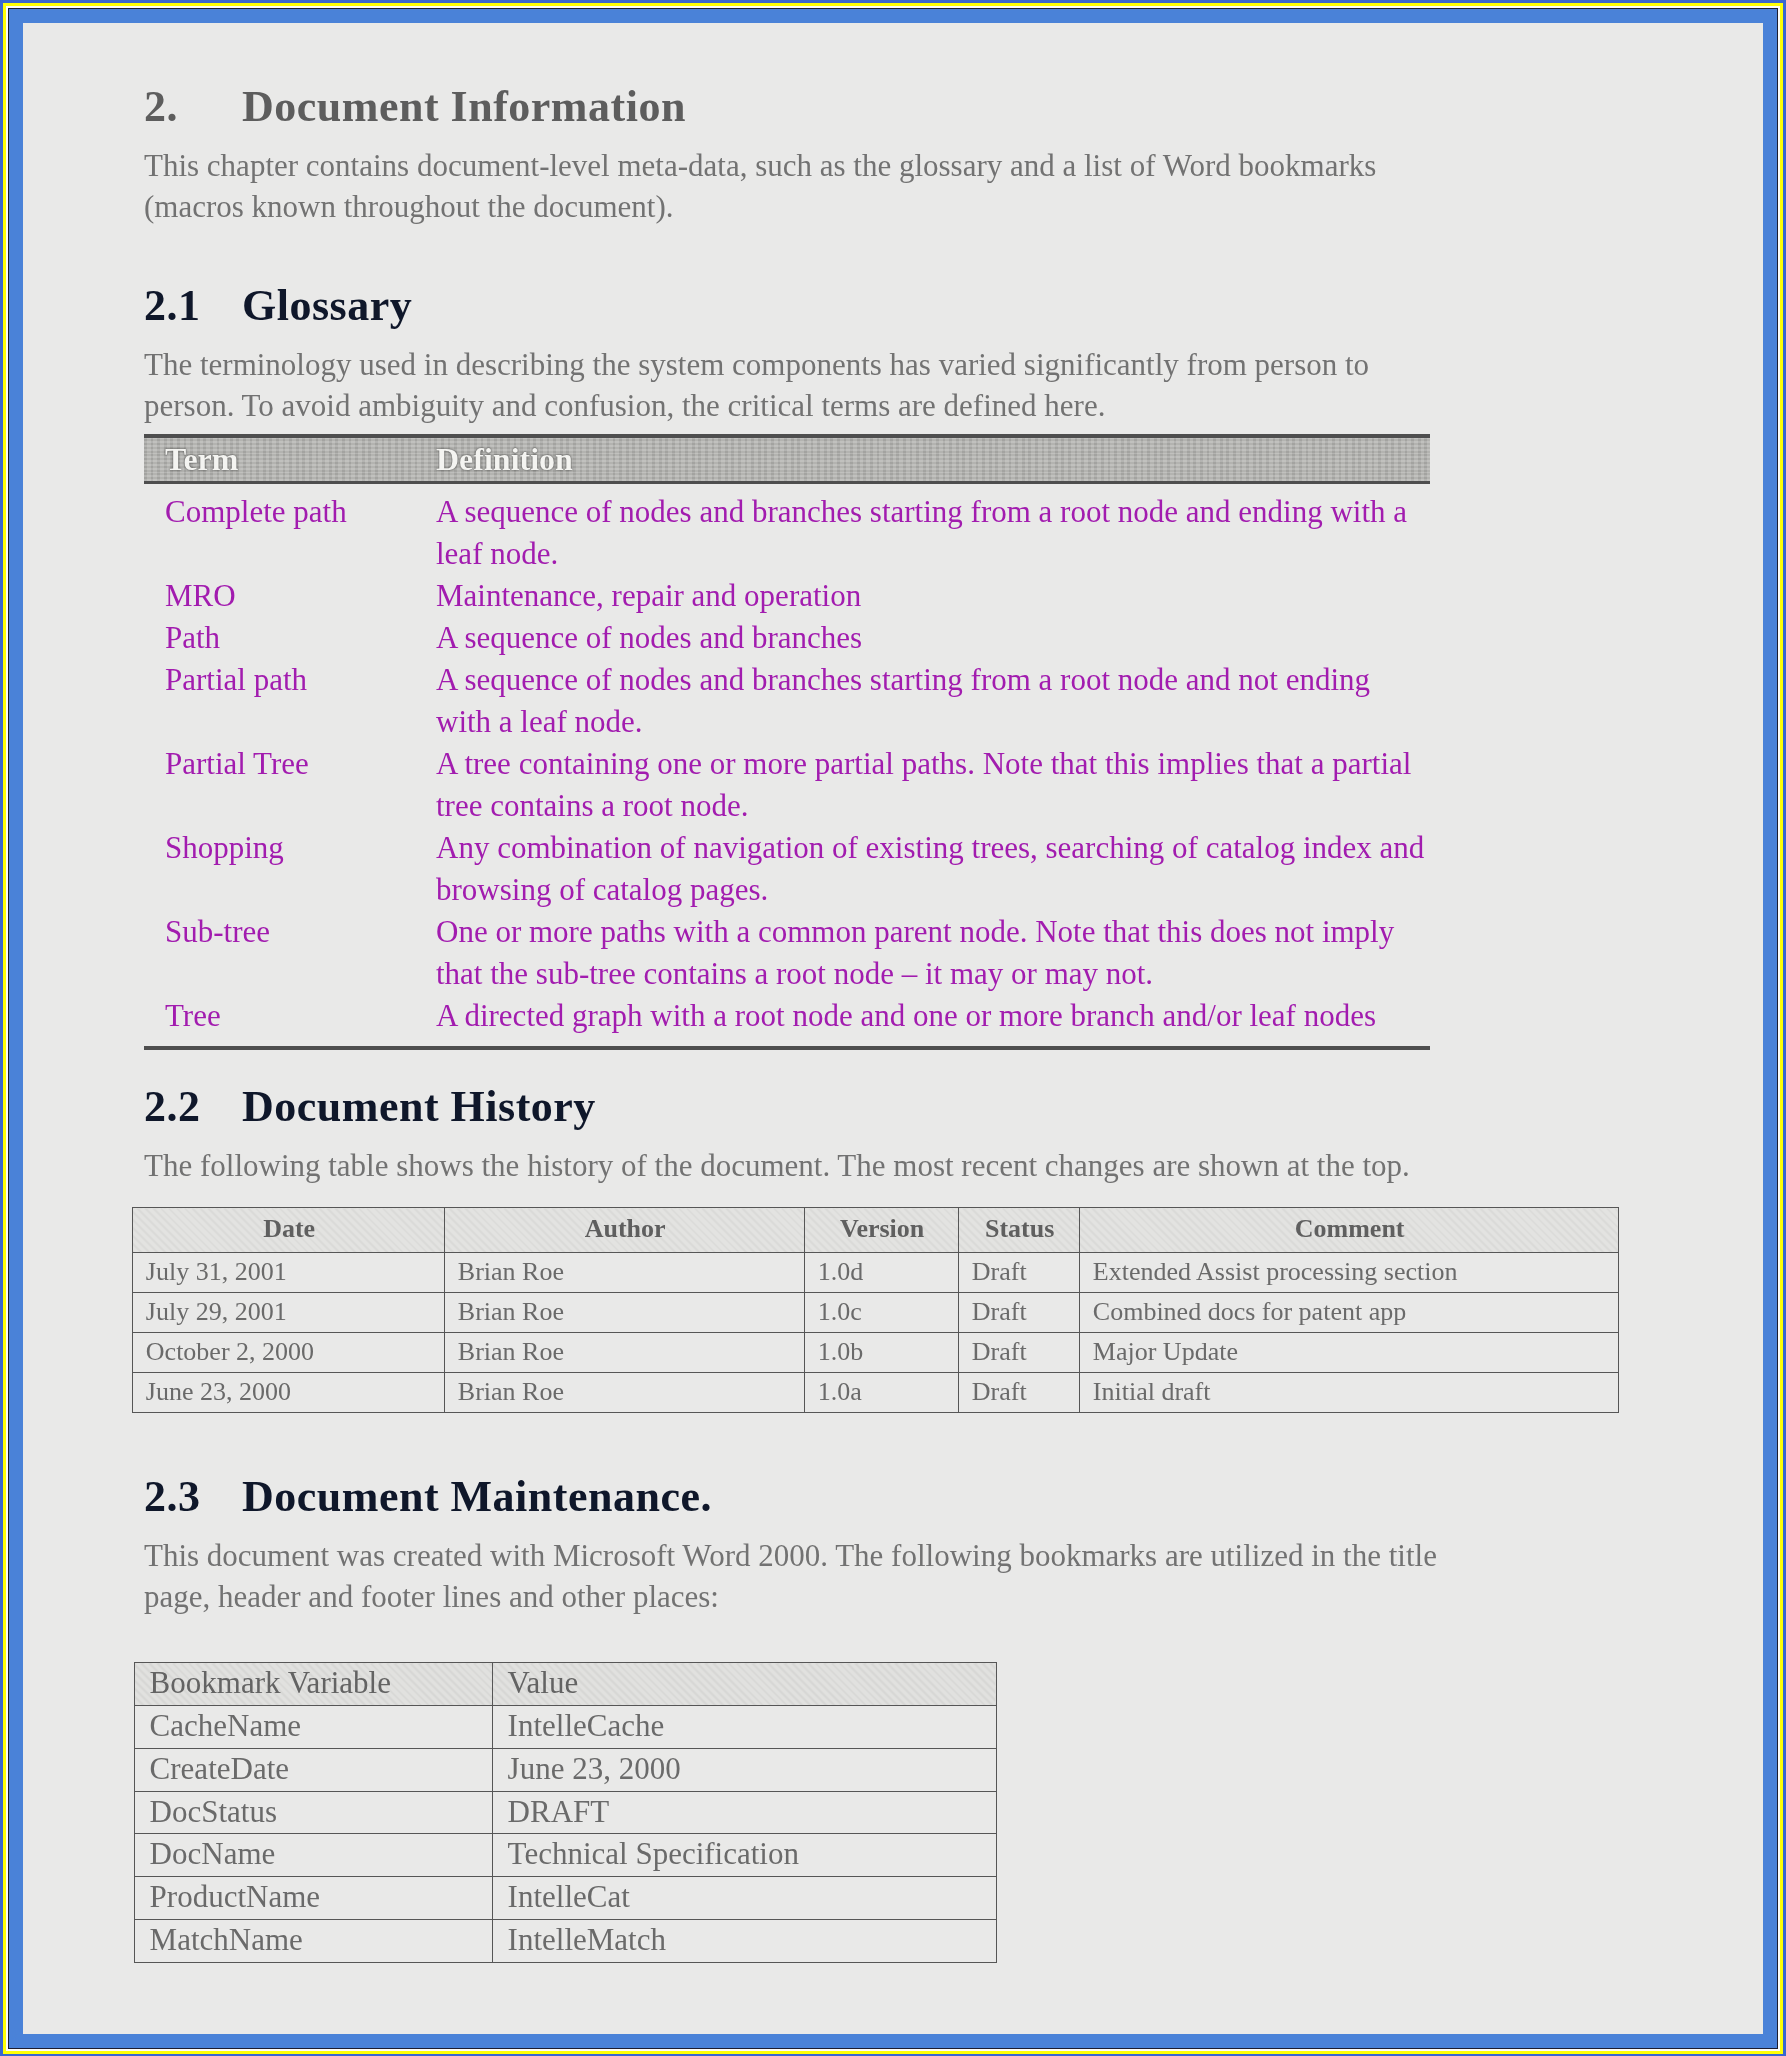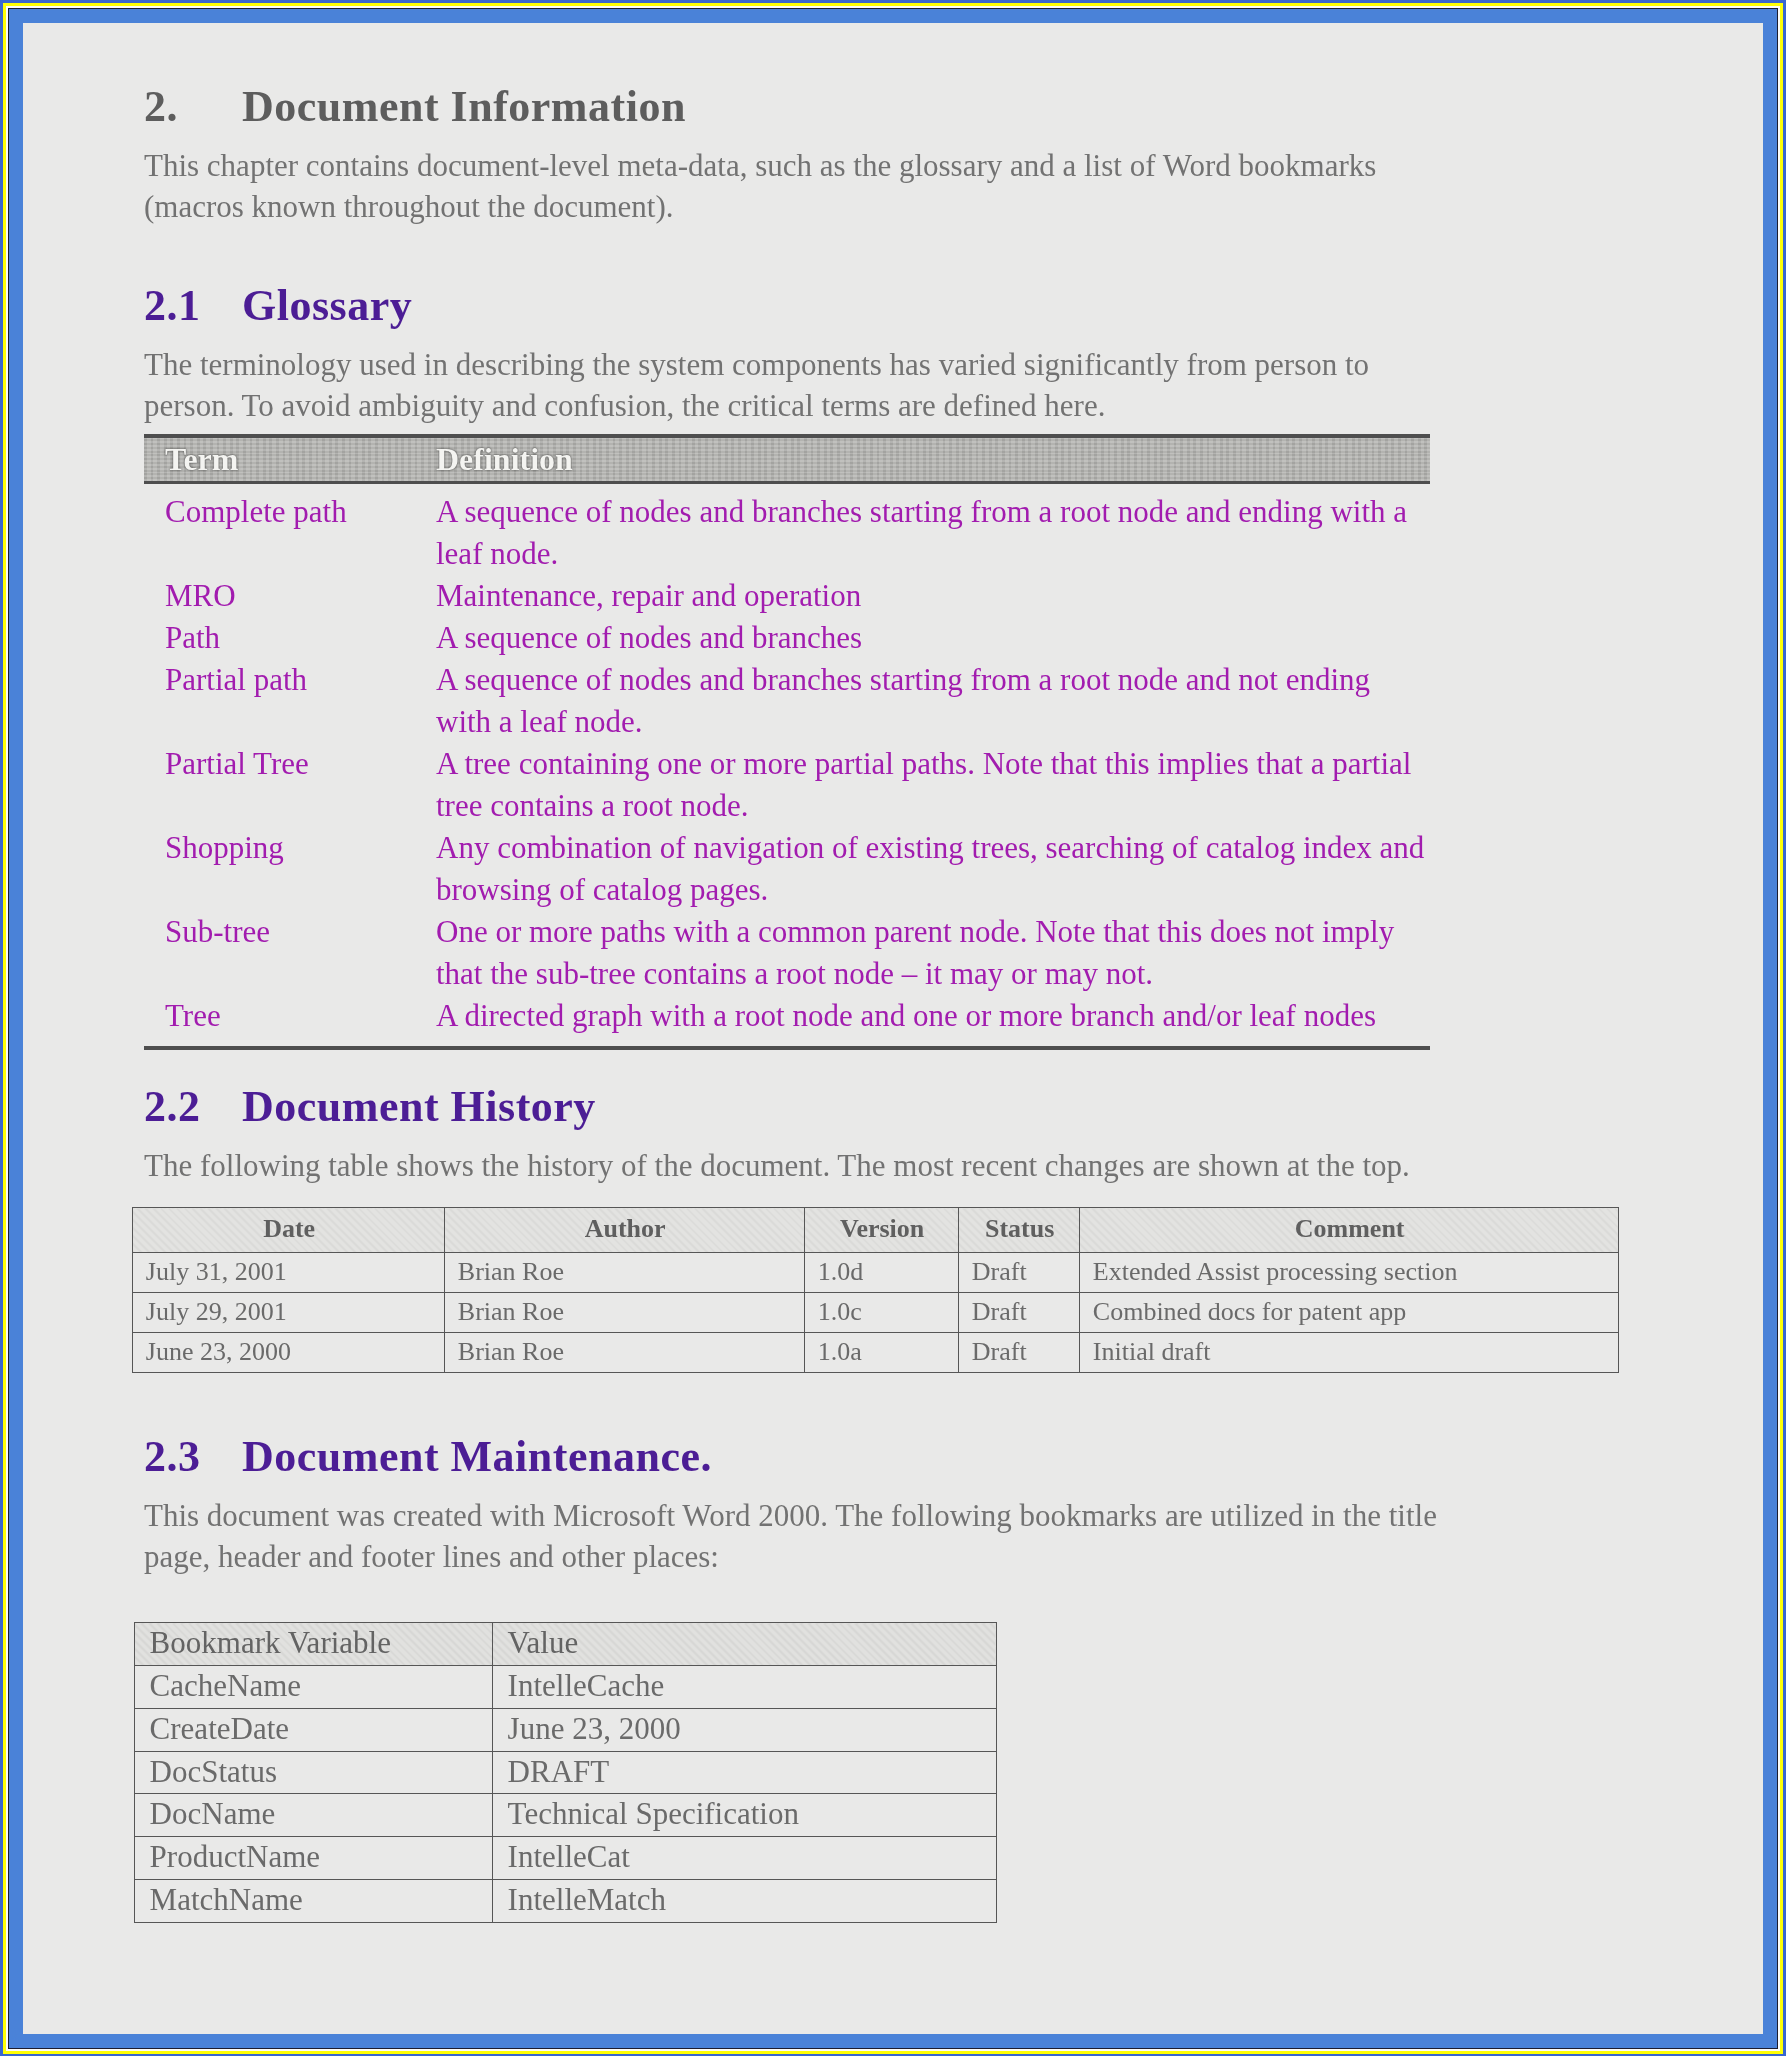--- a/index.html
+++ b/index.html
@@ -21,21 +21,21 @@
     color:#6f6f6f;
   }
   .content{padding:58px 0 0 121px;}
 
   h1.doc-h1{
     margin:0;display:flex;align-items:baseline;
     font-size:44px;font-weight:700;color:#5d5d5d;letter-spacing:0.5px;
   }
   h2.doc-h2{
     margin:0;display:flex;align-items:baseline;
-    font-size:44px;font-weight:700;color:#4c1d95;letter-spacing:0.5px;
+    font-size:44px;font-weight:700;color:#0f172a;letter-spacing:0.5px;
   }
   .h-num{display:inline-block;width:98px;flex:0 0 98px;}
   p.body-p{
     margin:13px 0 0 0;max-width:1318px;
     font-size:31px;line-height:41px;color:#727272;
   }
 
   
   .g-table{width:1286px;margin-top:7.5px;border-bottom:4.7px solid #4e4e4e;}
   .g-head{
@@ -187,20 +187,27 @@
               <td>Extended Assist processing section</td>
             </tr>
             <tr>
               <td>July 29, 2001</td>
               <td>Brian Roe</td>
               <td>1.0c</td>
               <td>Draft</td>
               <td>Combined docs for patent app</td>
             </tr>
             <tr>
+              <td>October 2, 2000</td>
+              <td>Brian Roe</td>
+              <td>1.0b</td>
+              <td>Draft</td>
+              <td>Major Update</td>
+            </tr>
+            <tr>
               <td>June 23, 2000</td>
               <td>Brian Roe</td>
               <td>1.0a</td>
               <td>Draft</td>
               <td>Initial draft</td>
             </tr>
           </tbody>
         </table>
 
         <h2 class="doc-h2" style="margin-top:58px;">

